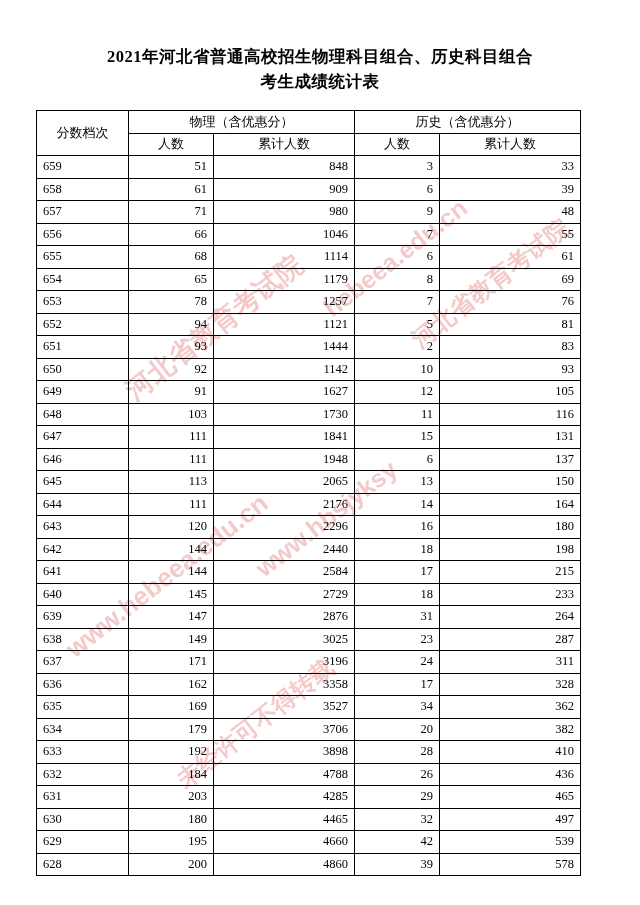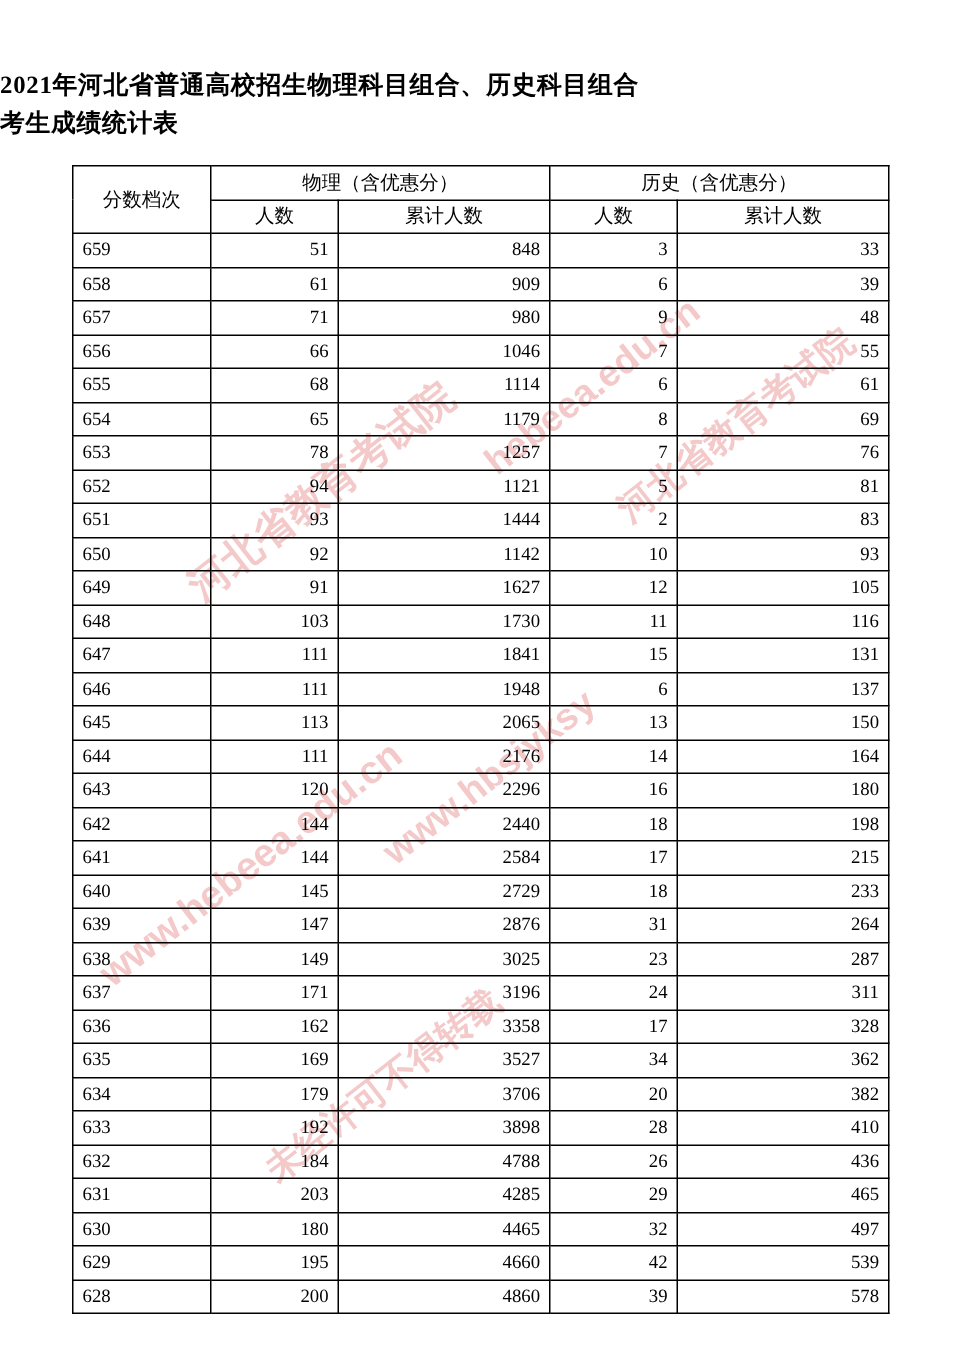--- a/index.html
+++ b/index.html
@@ -16,32 +16,32 @@
     overflow: hidden;
   }
   .page {
     position: relative;
     width: 640px;
     height: 905px;
     box-sizing: border-box;
     padding: 0;
   }
   .title-block {
-    text-align: left;
+    text-align: center;
     padding-top: 44px;
   }
   .title-line {
     font-size: 16.5px;
     font-weight: bold;
     letter-spacing: 0.5px;
     line-height: 25px;
     font-family: "Liberation Serif", serif;
   }
   .table-wrap {
-    margin: 16px 48px 0 48px;
+    margin: 16px 48px 0 36px;
     position: relative;
     z-index: 2;
   }
   table.score {
     border-collapse: collapse;
     width: 544px;
     table-layout: fixed;
     background: transparent;
   }
   table.score th, table.score td {

